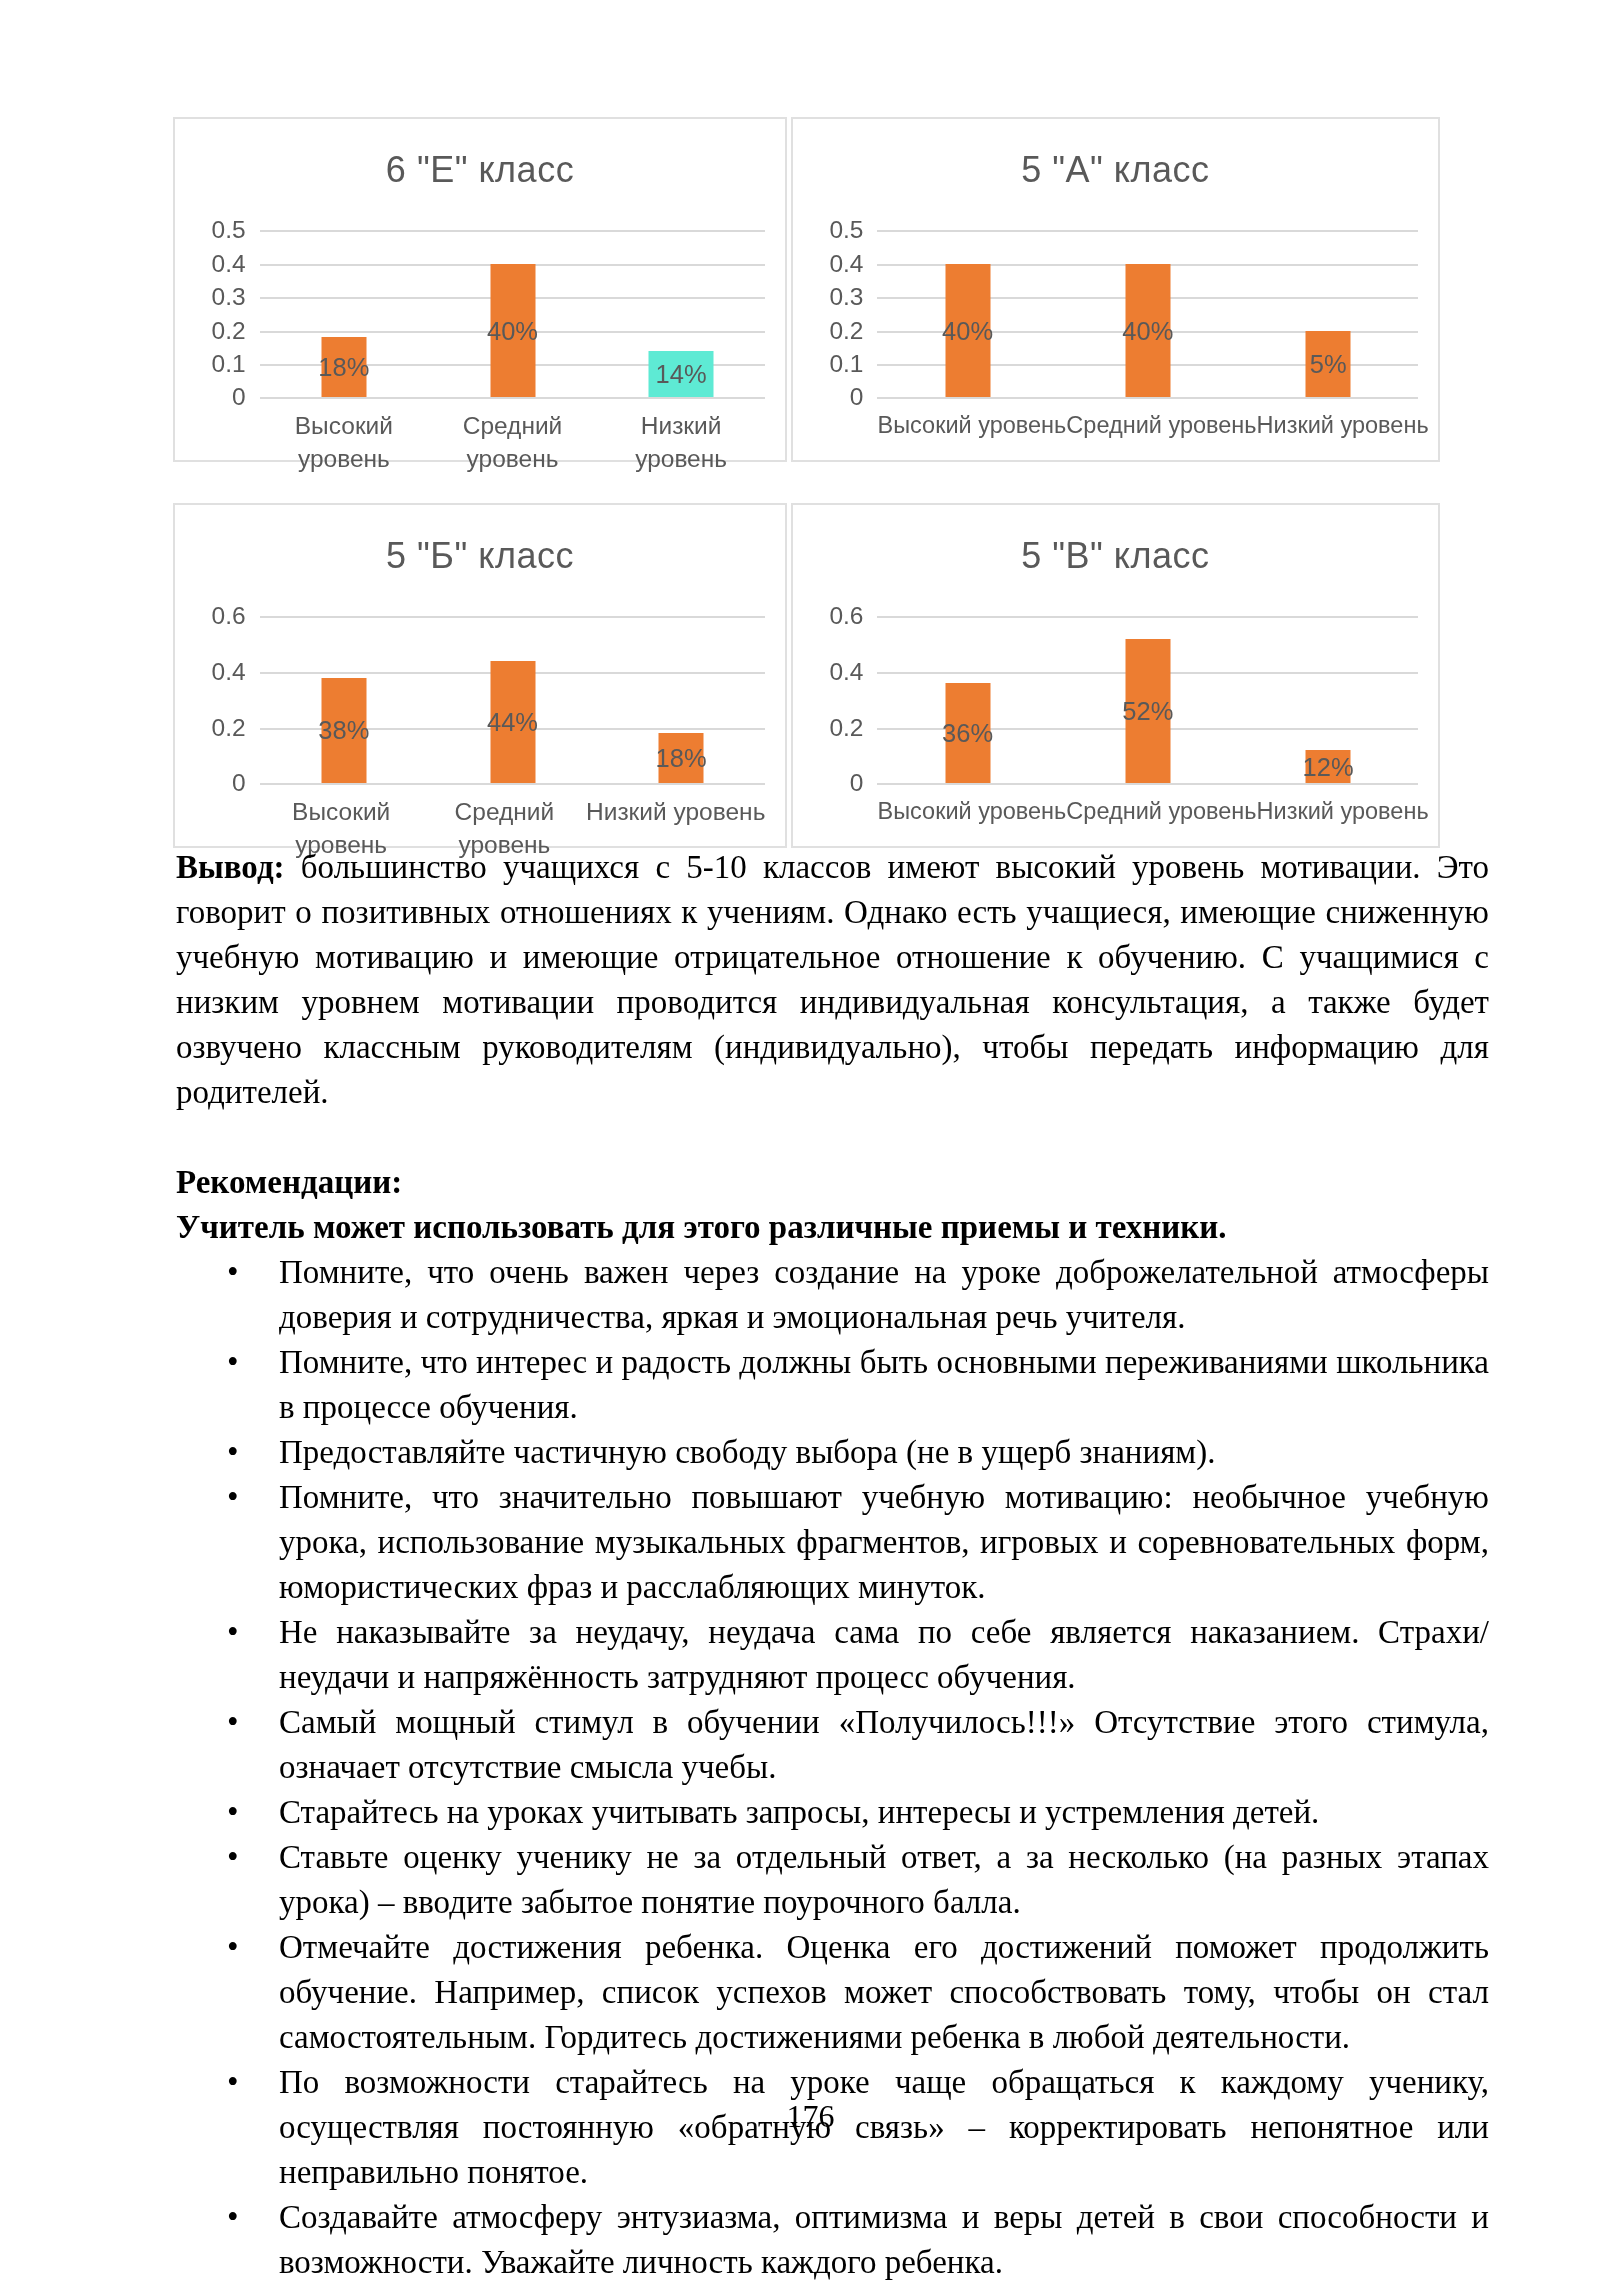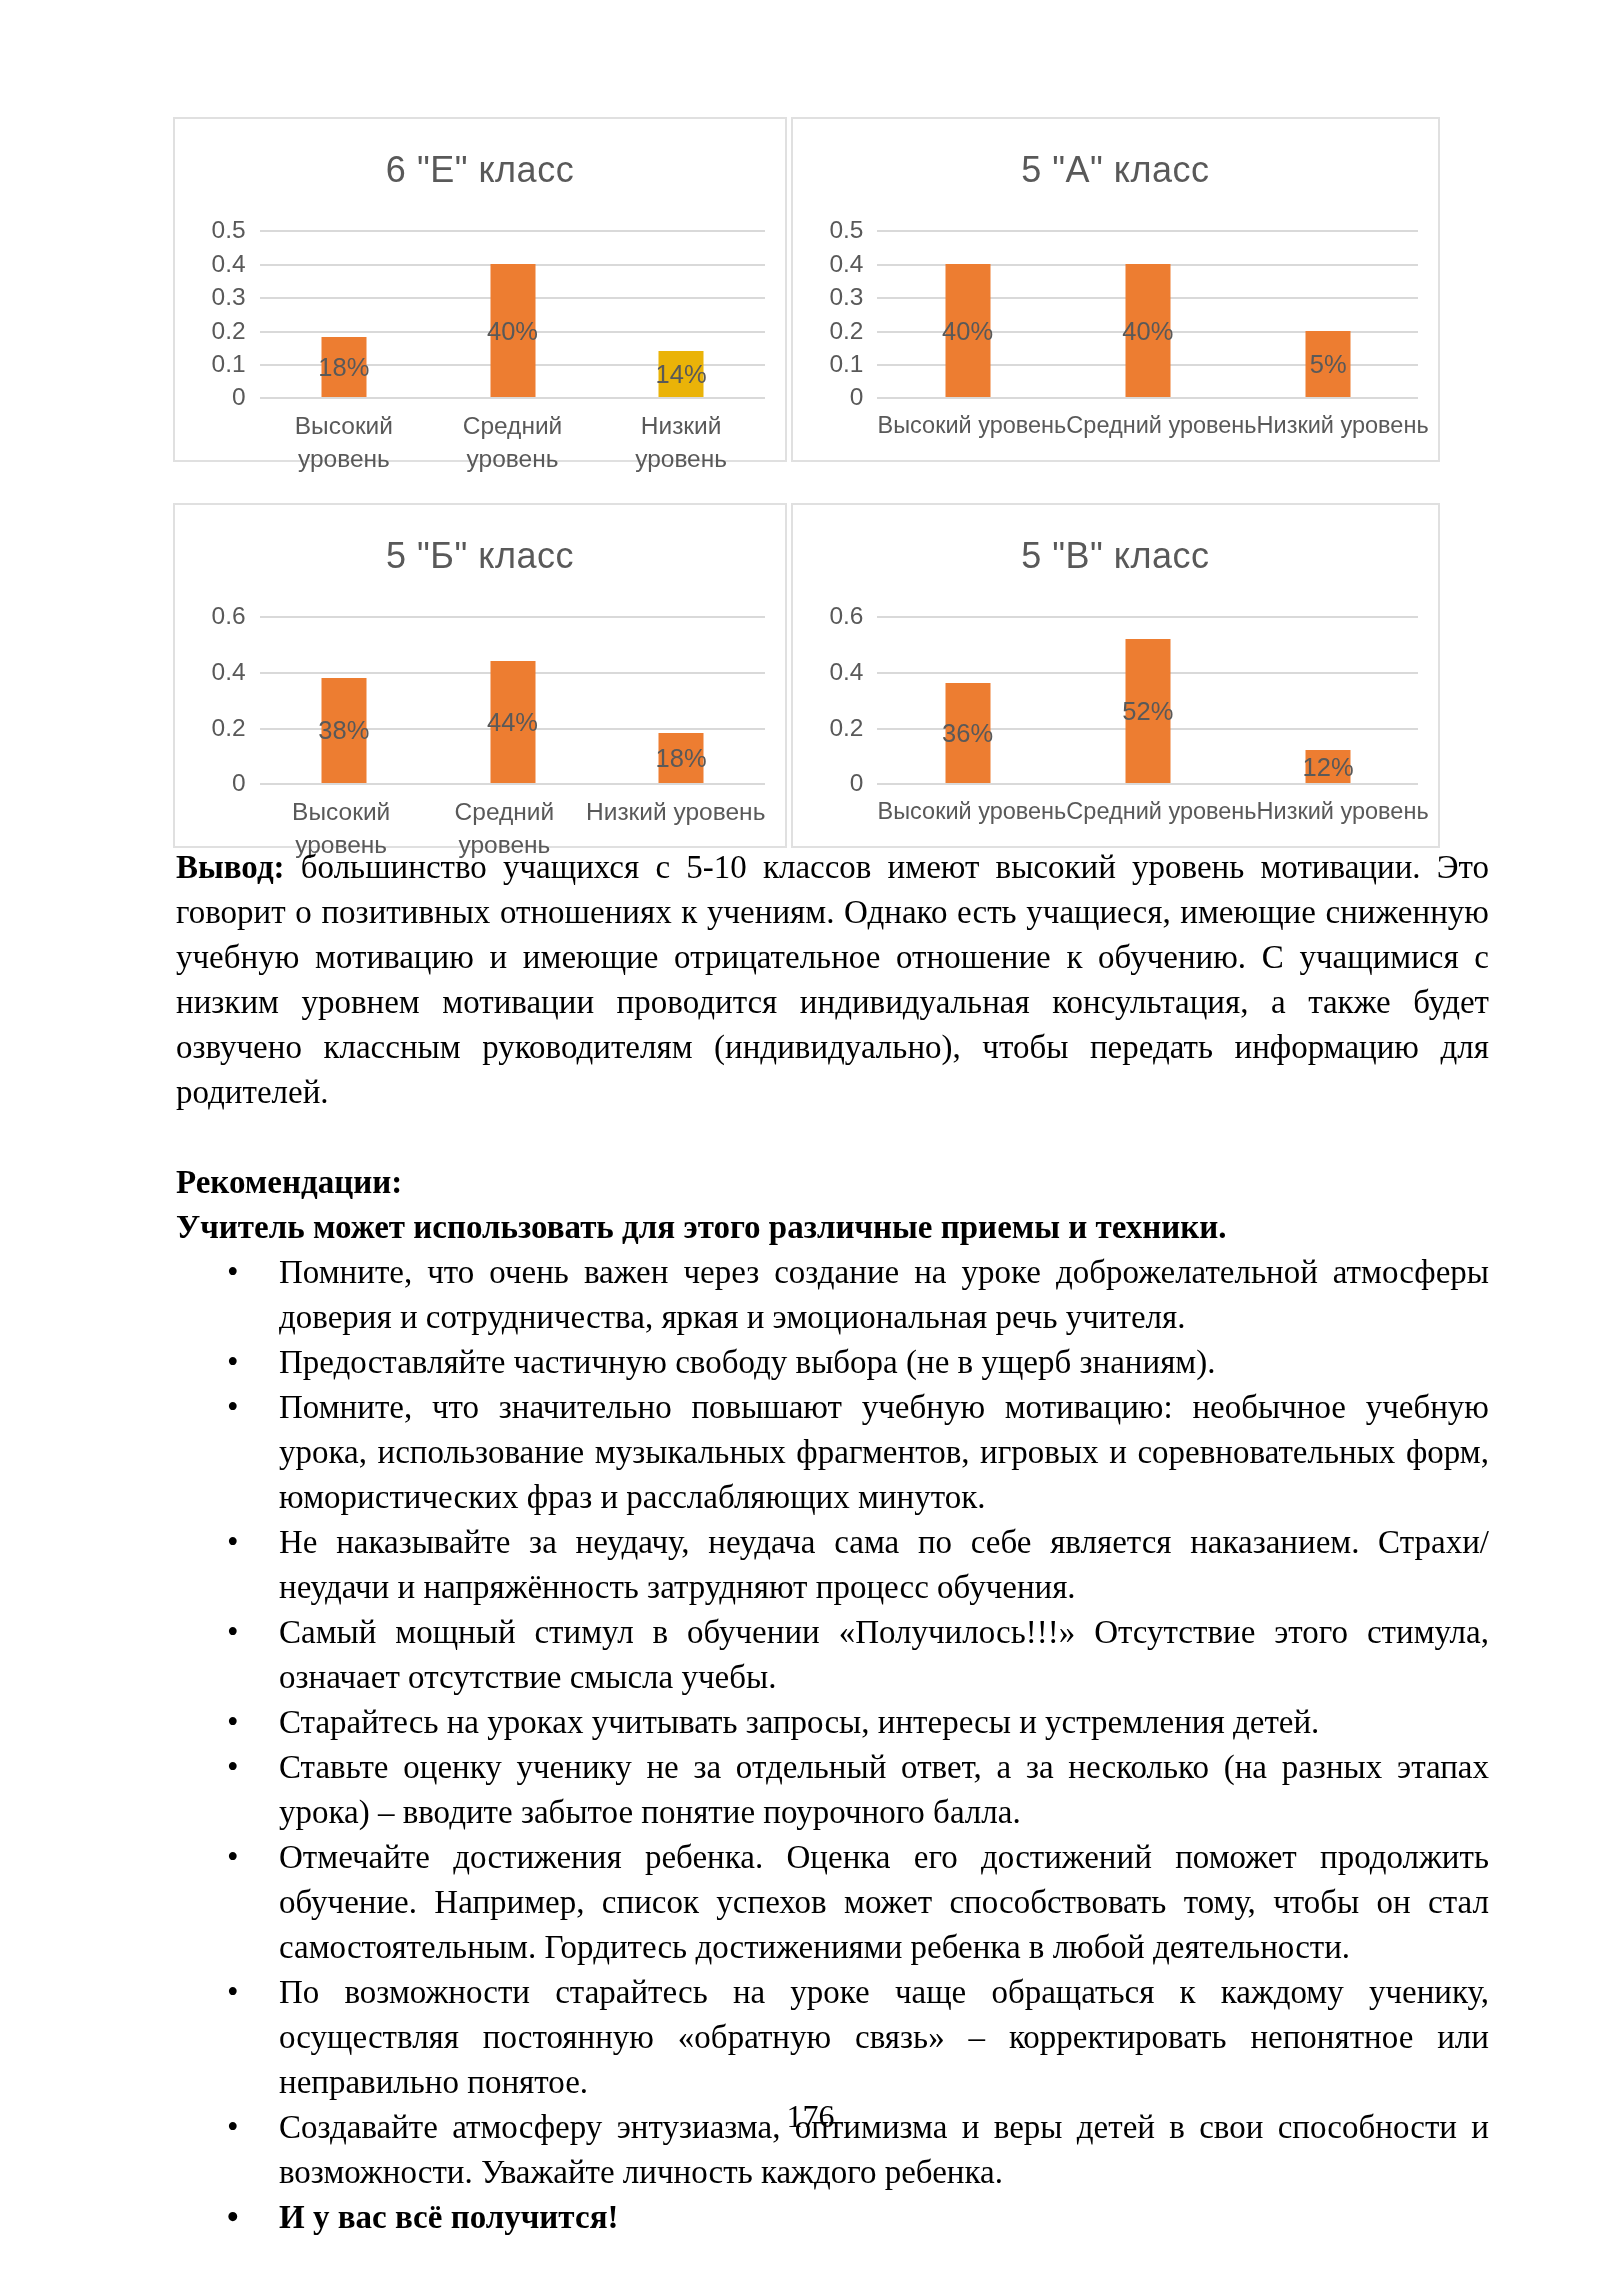--- a/index.html
+++ b/index.html
@@ -169,21 +169,21 @@
               <div class="bar" style="height: 36%; background: rgb(237, 125, 49);">
                 <span class="bar-label">18%</span>
               </div>
             </div>
             <div class="bar-slot">
               <div class="bar" style="height: 80%; background: rgb(237, 125, 49);">
                 <span class="bar-label">40%</span>
               </div>
             </div>
             <div class="bar-slot">
-              <div class="bar" style="height: 28%; background: #eab308;">
+              <div class="bar" style="height: 28%; background: #5eead4; padding-left: 20px;">
                 <span class="bar-label">14%</span>
               </div>
             </div>
           </div>
         </div>
         <div class="x-labels">
           <div class="x-label wrap">
             <span>Высокий уровень</span>
           </div>
           <div class="x-label wrap">
@@ -323,20 +323,21 @@
       </figure>
     </section>
 
   <section class="textblock">
     <p class="para"><b>Вывод:</b> <span>большинство учащихся с 5-10 классов имеют высокий уровень мотивации. Это говорит о позитивных отношениях к учениям. Однако есть учащиеся, имеющие сниженную учебную мотивацию и имеющие отрицательное отношение к обучению. С учащимися с низким уровнем мотивации проводится индивидуальная консультация, а также будет озвучено классным руководителям (индивидуально), чтобы передать информацию для родителей.</span></p>
     <div class="spacer"></div>
     <p class="para bold">Рекомендации:</p>
     <p class="para bold">Учитель может использовать для этого различные приемы и техники.</p>
     <ul class="rec-list">
         <li>Помните, что очень важен через создание на уроке доброжелательной атмосферы доверия и сотрудничества, яркая и эмоциональная речь учителя.</li>
+        <li>Помните, что интерес и радость должны быть основными переживаниями школьника в процессе обучения.</li>
         <li>Предоставляйте частичную свободу выбора (не в ущерб знаниям).</li>
         <li>Помните, что значительно повышают учебную мотивацию: необычное учебную урока, использование музыкальных фрагментов, игровых и соревновательных форм, юмористических фраз и расслабляющих минуток.</li>
         <li>Не наказывайте за неудачу, неудача сама по себе является наказанием. Страхи/неудачи и напряжённость затрудняют процесс обучения.</li>
         <li>Самый мощный стимул в обучении «Получилось!!!» Отсутствие этого стимула, означает отсутствие смысла учебы.</li>
         <li>Старайтесь на уроках учитывать запросы, интересы и устремления детей.</li>
         <li>Ставьте оценку ученику не за отдельный ответ, а за несколько (на разных этапах урока) – вводите забытое понятие поурочного балла.</li>
         <li>Отмечайте достижения ребенка. Оценка его достижений поможет продолжить обучение. Например, список успехов может способствовать тому, чтобы он стал самостоятельным. Гордитесь достижениями ребенка в любой деятельности.</li>
         <li>По возможности старайтесь на уроке чаще обращаться к каждому ученику, осуществляя постоянную «обратную связь» – корректировать непонятное или неправильно понятое.</li>
         <li>Создавайте атмосферу энтузиазма, оптимизма и веры детей в свои способности и возможности. Уважайте личность каждого ребенка.</li>
         <li class="bold">И у вас всё получится!</li>

